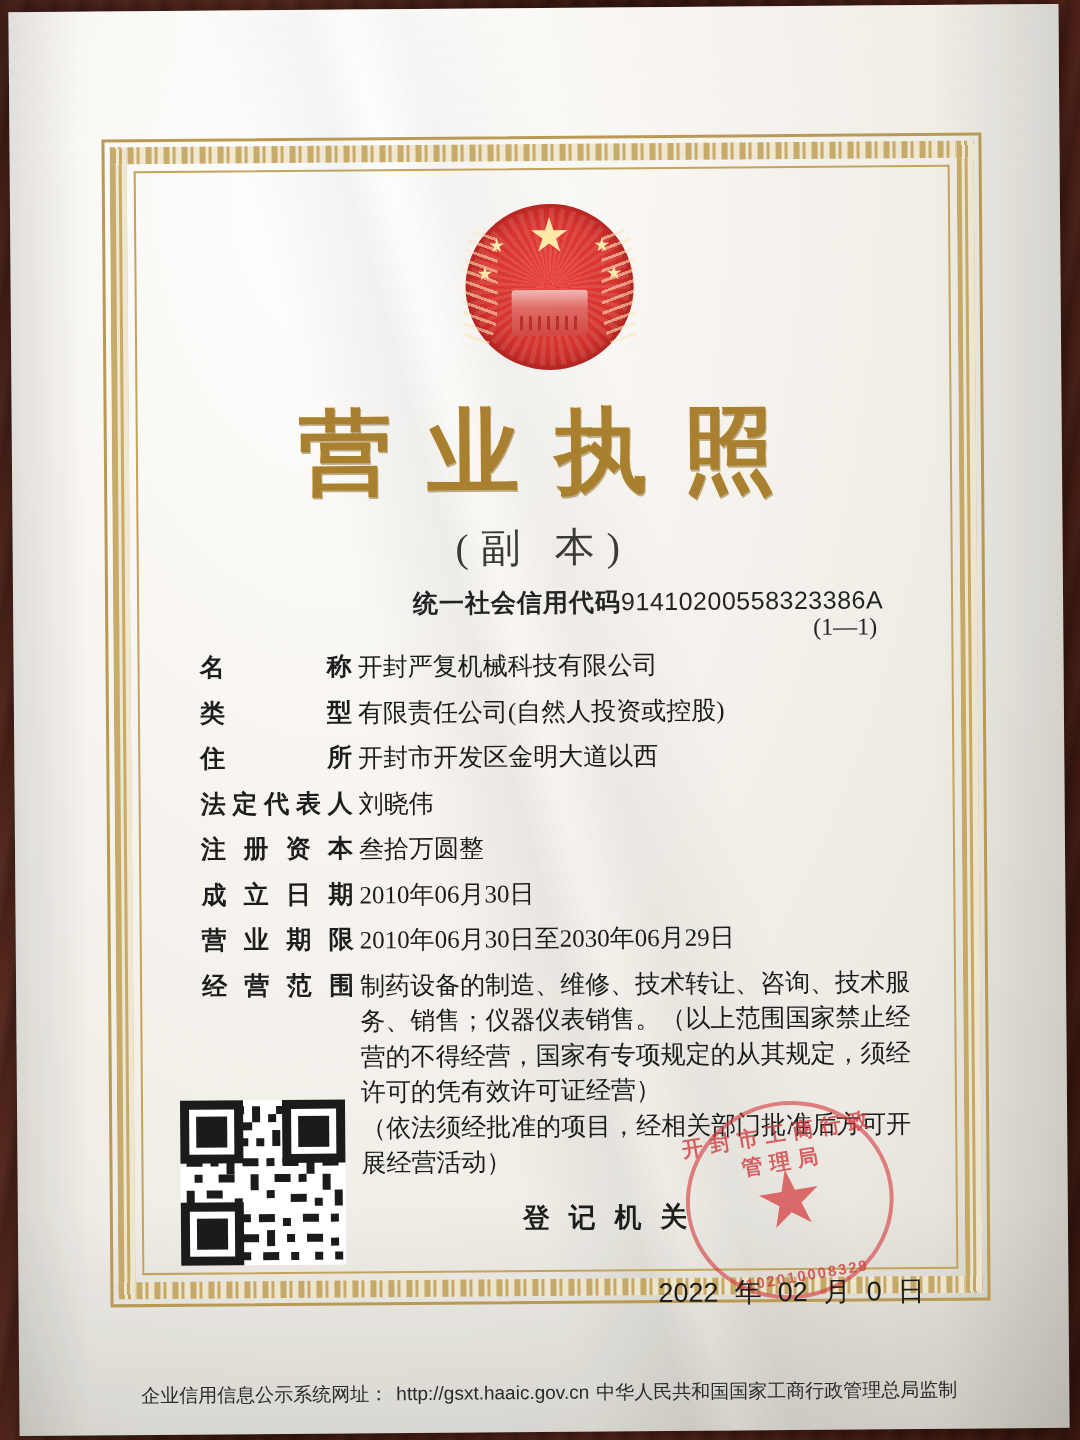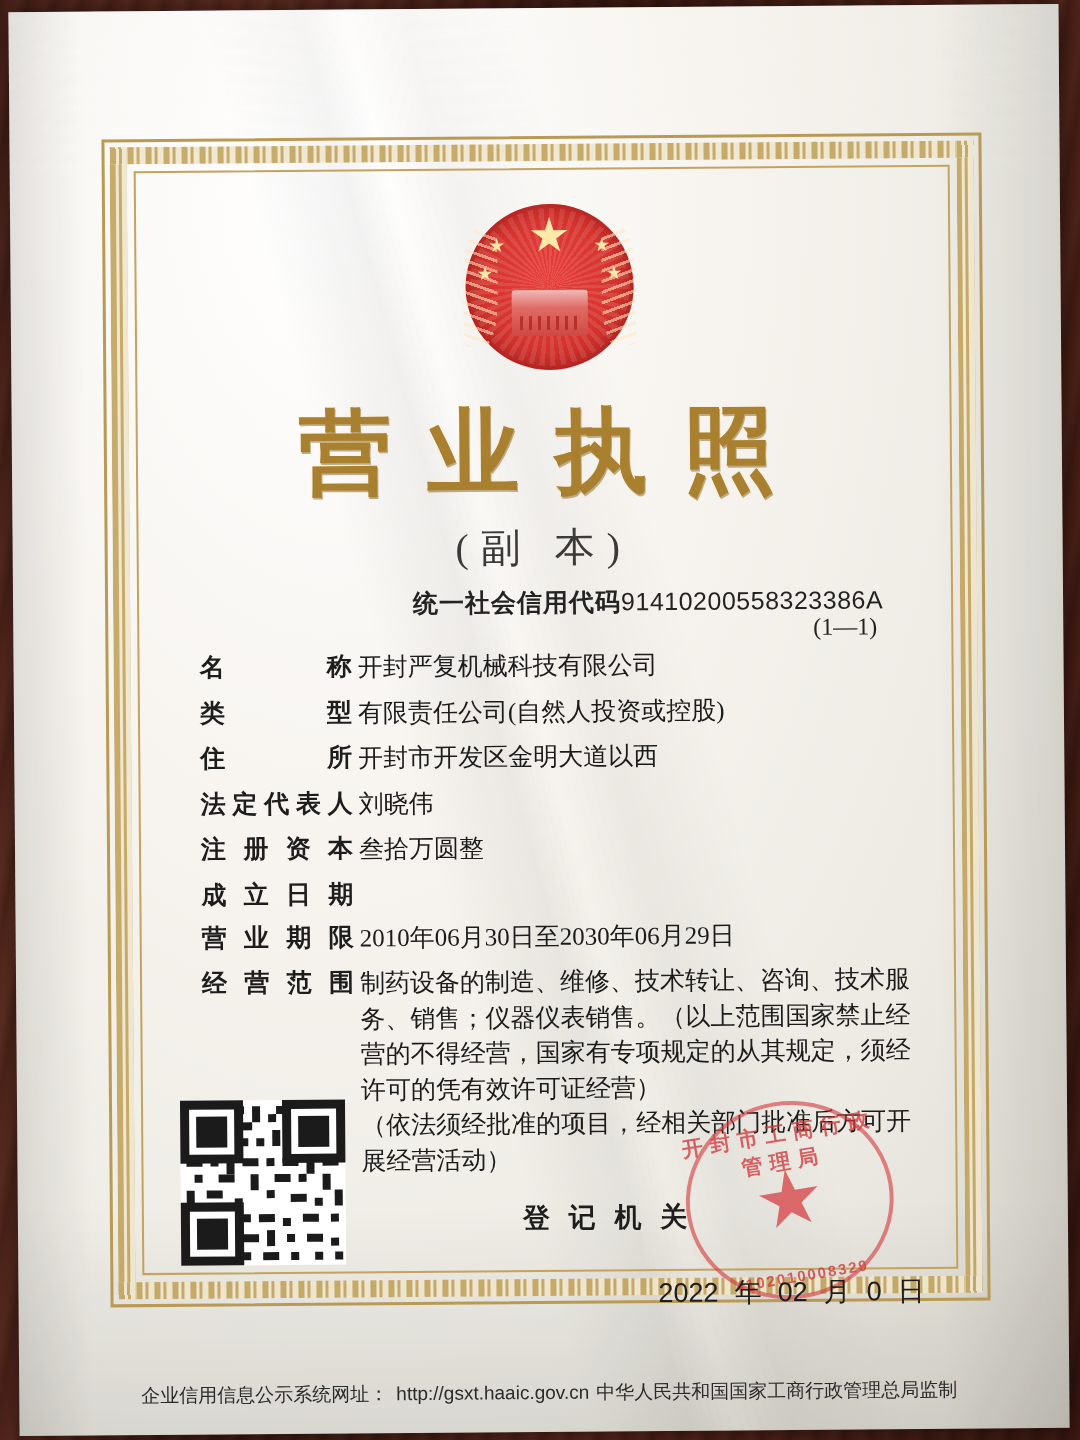--- a/index.html
+++ b/index.html
@@ -424,20 +424,21 @@
       <div class="v">叁拾万圆整</div>
     </div>
 
     <div class="row">
       <div class="k">
         <span>成</span>
         <span>立</span>
         <span>日</span>
         <span>期</span>
       </div>
+      <div class="v">2010年06月30日</div>
     </div>
 
     <div class="row">
       <div class="k">
         <span>营</span>
         <span>业</span>
         <span>期</span>
         <span>限</span>
       </div>
       <div class="v">2010年06月30日至2030年06月29日</div>

